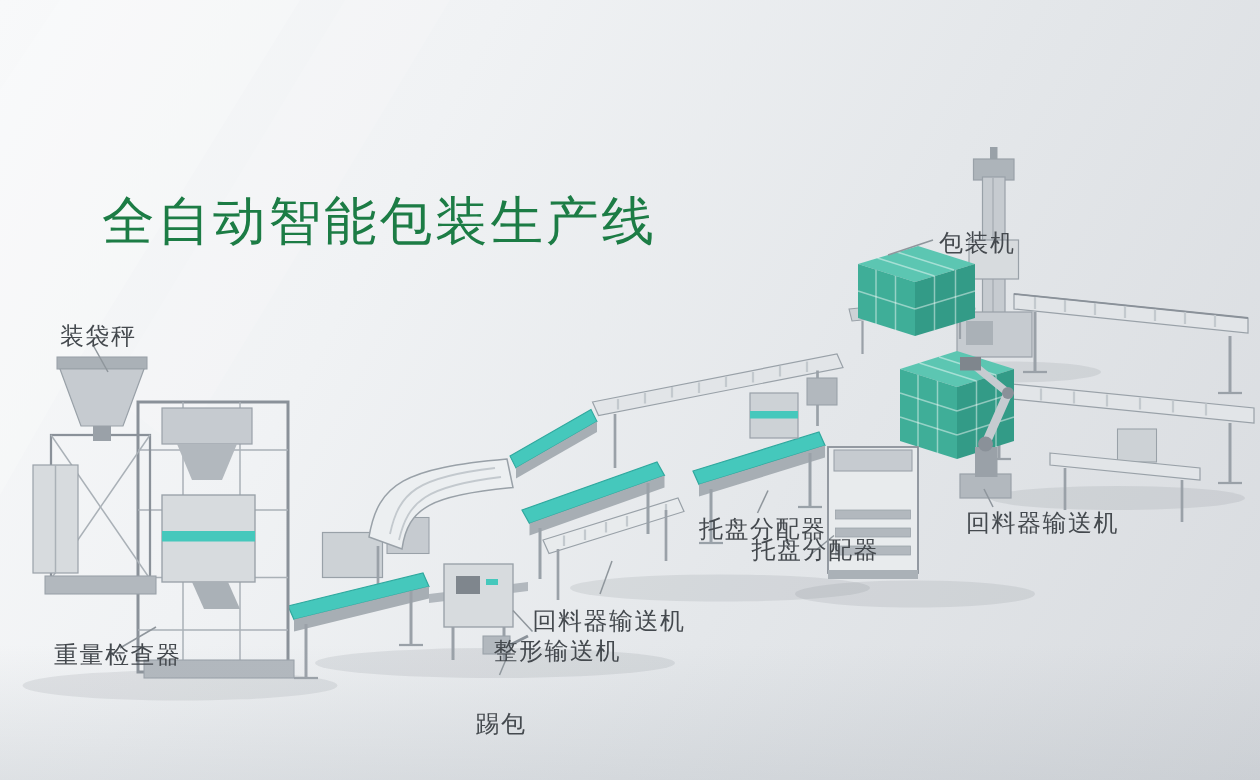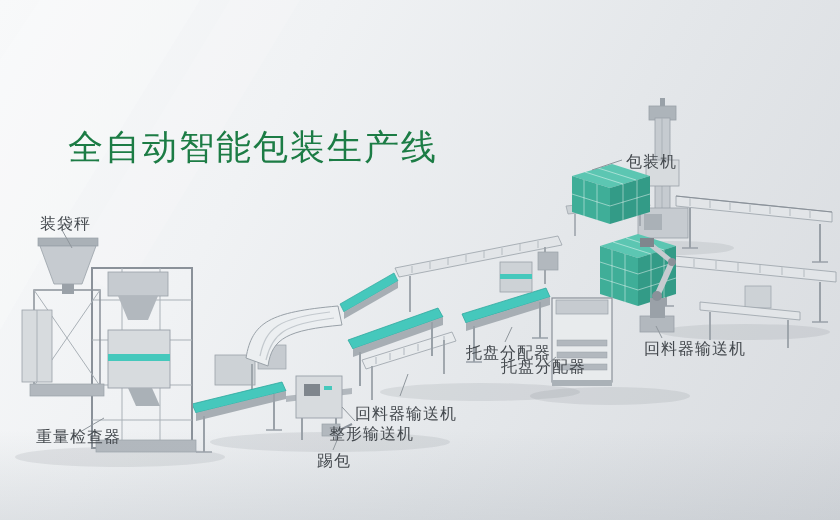--- a/index.html
+++ b/index.html
@@ -307,20 +307,20 @@
       <line x1="540" y1="370" x2="556" y2="357"></line>
       <line x1="662" y1="338" x2="656" y2="326"></line>
     </g>
   </svg>
 
   <h1 class="title">全自动智能包装生产线</h1>
 
   <div class="mlabel" style="left:40px;top:214px">装袋秤</div>
   <div class="mlabel" style="left:626px;top:152px">包装机</div>
   <div class="mlabel" style="left:36px;top:427px">重量检查器</div>
-  <div class="mlabel" style="left:317px;top:451px">踢包</div>
+  <div class="mlabel" style="left:317px;top:473px">踢包</div>
   <div class="mlabel" style="left:329px;top:424px">整形输送机</div>
   <div class="mlabel" style="left:355px;top:404px">回料器输送机</div>
   <div class="mlabel" style="left:466px;top:343px">托盘分配器</div>
   <div class="mlabel" style="left:501px;top:357px">托盘分配器</div>
   <div class="mlabel" style="left:644px;top:339px">回料器输送机</div>
 
 </div>
 
 </body></html>

